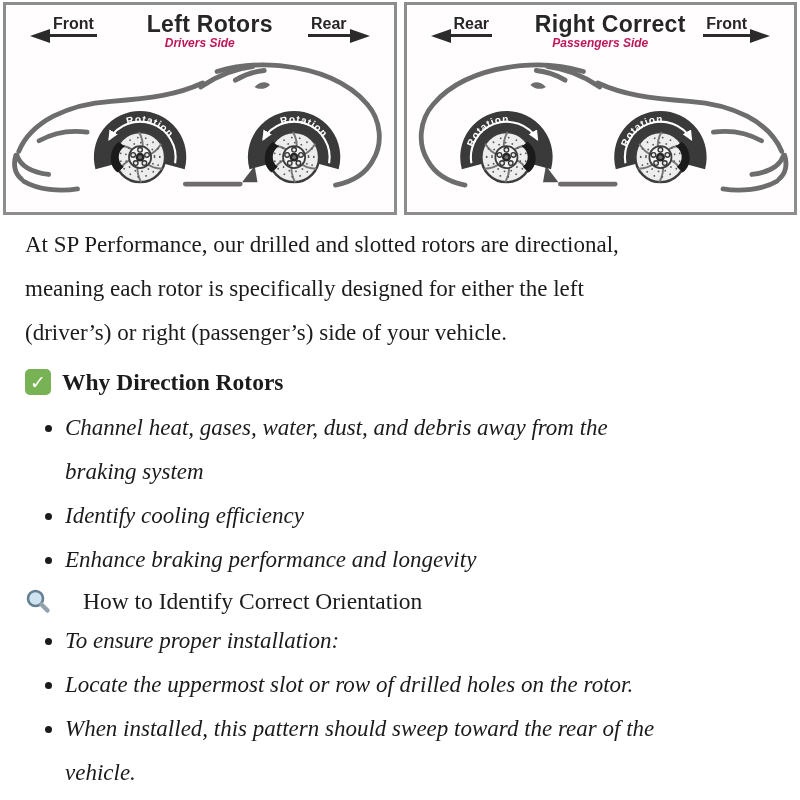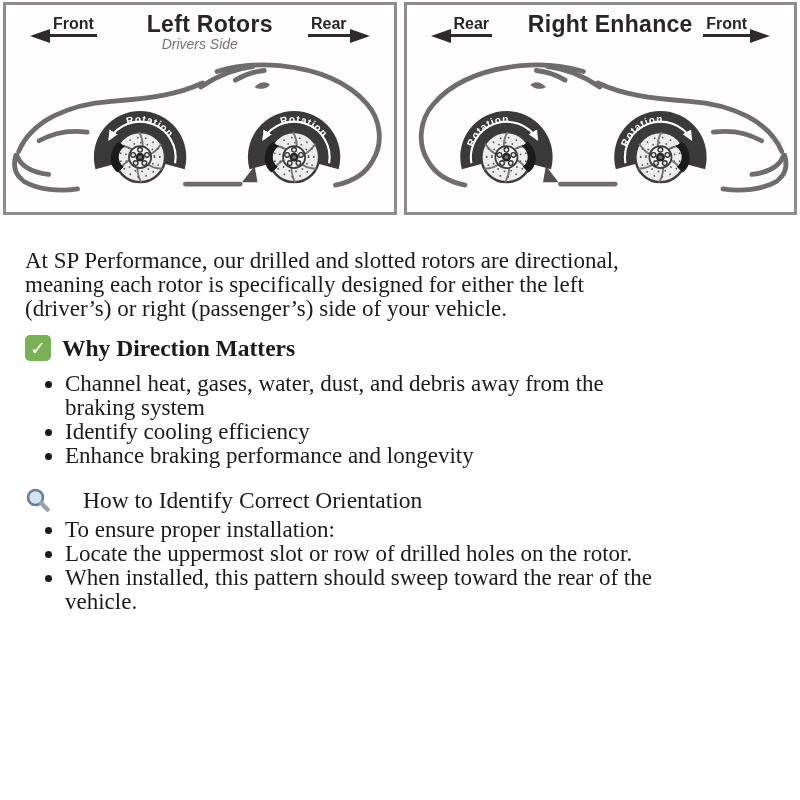--- a/index.html
+++ b/index.html
@@ -8,44 +8,44 @@
     background:#ffffff; color:#1b1b1b;
     font-family:"Liberation Serif", serif;
   }
 
   
   .diagram { display:flex; gap:7px; padding:2px 3px 0 3px; height:213px; }
   .panel { flex:1; border:3px solid #8d8d8d; position:relative; background:#fffdfd; }
   .panel-header { position:absolute; top:7px; left:0; right:0; text-align:center;
                   font-family:"Liberation Sans", sans-serif; z-index:2; }
   .panel-title { font-weight:bold; font-size:23px; line-height:1.05; letter-spacing:0.3px; color:#262626;padding-left:20px; }
-  .panel-subtitle { font-weight:normal; font-style:italic; font-size:14px; line-height:1.25; color:#737373; }
+  .panel-subtitle { font-weight:bold; font-style:italic; font-size:12px; line-height:1.25; color:#be185d; }
   .dir { position:absolute; top:10px; display:flex; align-items:flex-end; z-index:3; }
   .dir-a { left:24px; } .dir-b { right:24px; }
   .dir-text { font-family:"Liberation Sans", sans-serif; font-weight:bold; font-size:16px;
               line-height:1.1; color:#262626; border-bottom:3.5px solid #2b2b2b; padding:0 3px 1px 3px; }
   .tri { width:0; height:0; border-top:7px solid transparent; border-bottom:7px solid transparent; }
   .tri-left  { border-right:20px solid #2b2b2b; margin-bottom:-6px; }
   .tri-right { border-left:20px solid #2b2b2b; margin-bottom:-6px; }
   .car-svg { position:absolute; left:0; right:0; bottom:0; width:100%; height:154px; z-index:1; }
 
   
-  .content { padding:34px 25px 0 25px; font-size:23px; line-height:24px; }
+  .content { padding:8px 25px 0 25px; font-size:23px; line-height:44px; }
   .intro { margin:0; white-space:pre-line; }
   .sec-head { display:flex; align-items:center; gap:11px; margin-top:9px; height:36px;
               font-size:23.5px; font-weight:bold; }
-  .sec-head.regular { font-weight:normal; margin-top:14px;gap:31px; }
+  .sec-head.regular { font-weight:normal; margin-top:1px;gap:31px; }
   .check-icon { width:26px; height:26px; background:#77b255; border-radius:5px; color:#ffffff;
                 font-family:"DejaVu Sans", sans-serif; font-size:19px; font-weight:bold;
                 display:flex; align-items:center; justify-content:center; flex:0 0 auto; }
   .mag-icon { flex:0 0 auto; display:block; }
   .lead { margin:15px 0 0 0; }
   ul.blist { margin:6px 0 0 0; padding:0 0 0 40px; list-style:disc; }
   ul.blist2 { margin-top:0; }
-  ul.blist li { white-space:pre-line; }
+  ul.blist li { white-space:pre-line;font-style:italic; }
 </style>
 </head>
 <body>
 
 <div class="diagram">
 
   <div class="panel">
     <div class="dir dir-a">
       <span class="tri tri-left"></span>
       <span class="dir-text">Front</span>
@@ -137,21 +137,22 @@
       <use href="#wheelL" transform="translate(293,103)"></use>
     </svg>
   </div>
 
   <div class="panel">
     <div class="dir dir-a">
       <span class="tri tri-left"></span>
       <span class="dir-text">Rear</span>
     </div>
     <div class="panel-header">
-      <div class="panel-title">Right Enhance</div>
+      <div class="panel-title">Right Correct</div>
+      <div class="panel-subtitle">Passengers Side</div>
     </div>
     <div class="dir dir-b">
       <span class="dir-text">Front</span>
       <span class="tri tri-right"></span>
     </div>
 
     <svg class="car-svg" viewBox="0 0 390 160" preserveAspectRatio="xMidYMax meet">
       <g transform="translate(390,0) scale(-1,1)">
         <use href="#carbody"></use>
       </g>
@@ -162,21 +163,21 @@
 </div>
 
 <div class="content">
 
   <p class="intro">At SP Performance, our drilled and slotted rotors are directional,
 meaning each rotor is specifically designed for either the left
 (driver’s) or right (passenger’s) side of your vehicle.</p>
 
   <div class="sec-head">
     <span class="check-icon">✓</span>
-    <span>Why Direction Matters</span>
+    <span>Why Direction Rotors</span>
   </div>
 
 
   <ul class="blist">
     <li>Channel heat, gases, water, dust, and debris away from the
 braking system</li>
     <li>Identify cooling efficiency</li>
     <li>Enhance braking performance and longevity</li>
   </ul>
 

